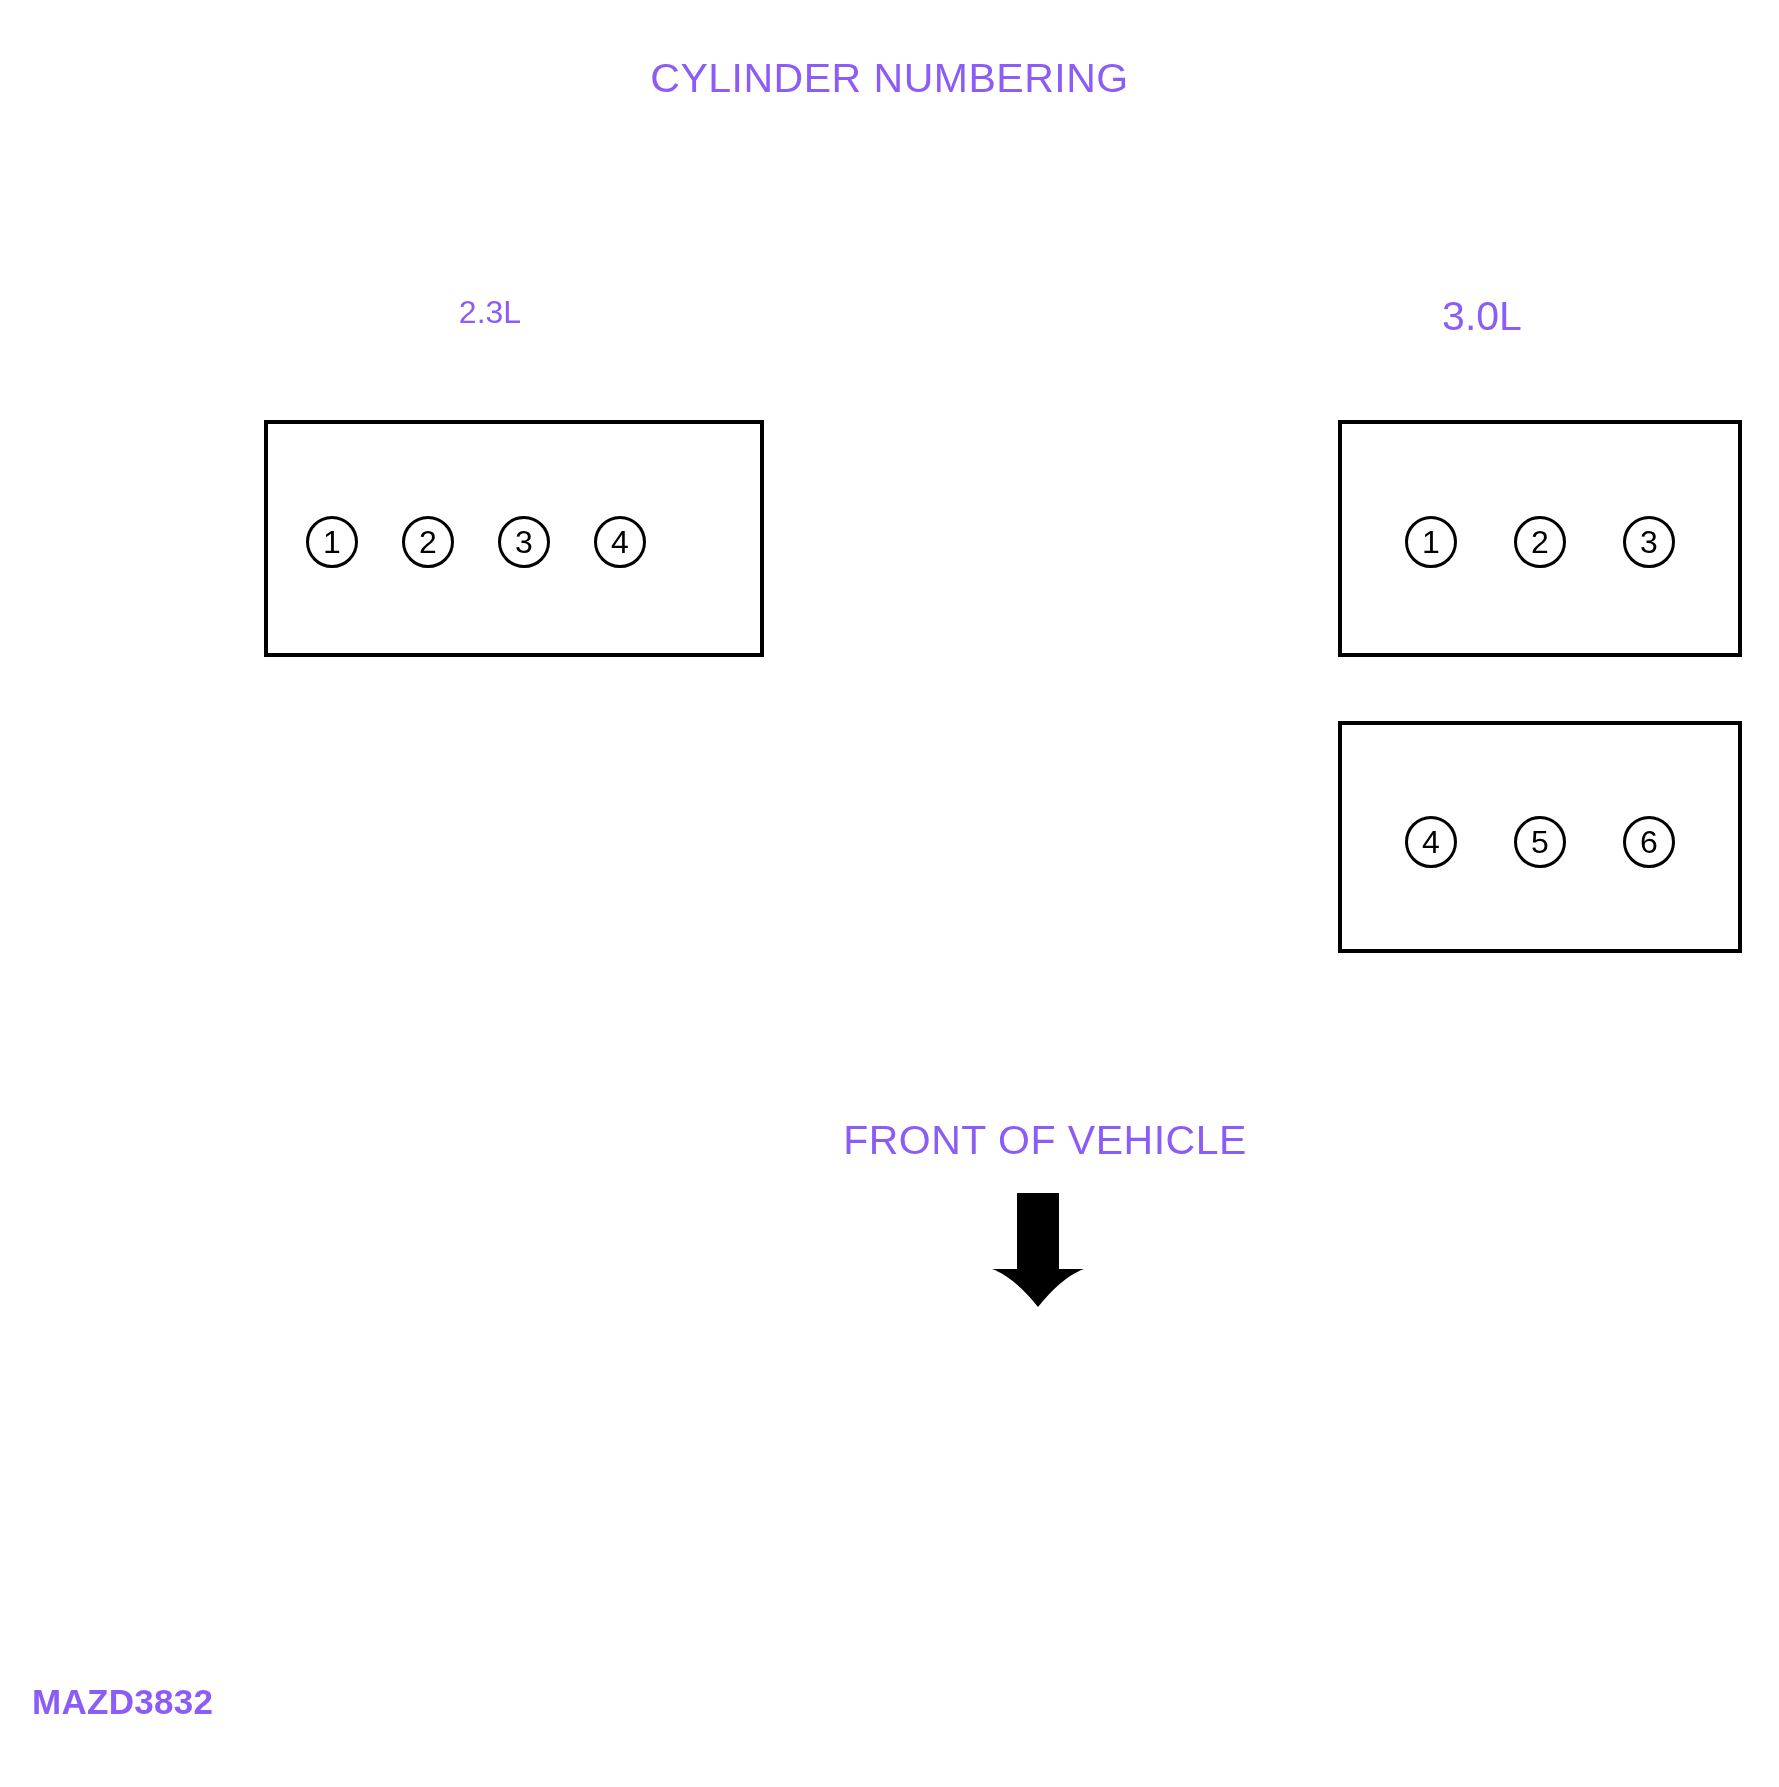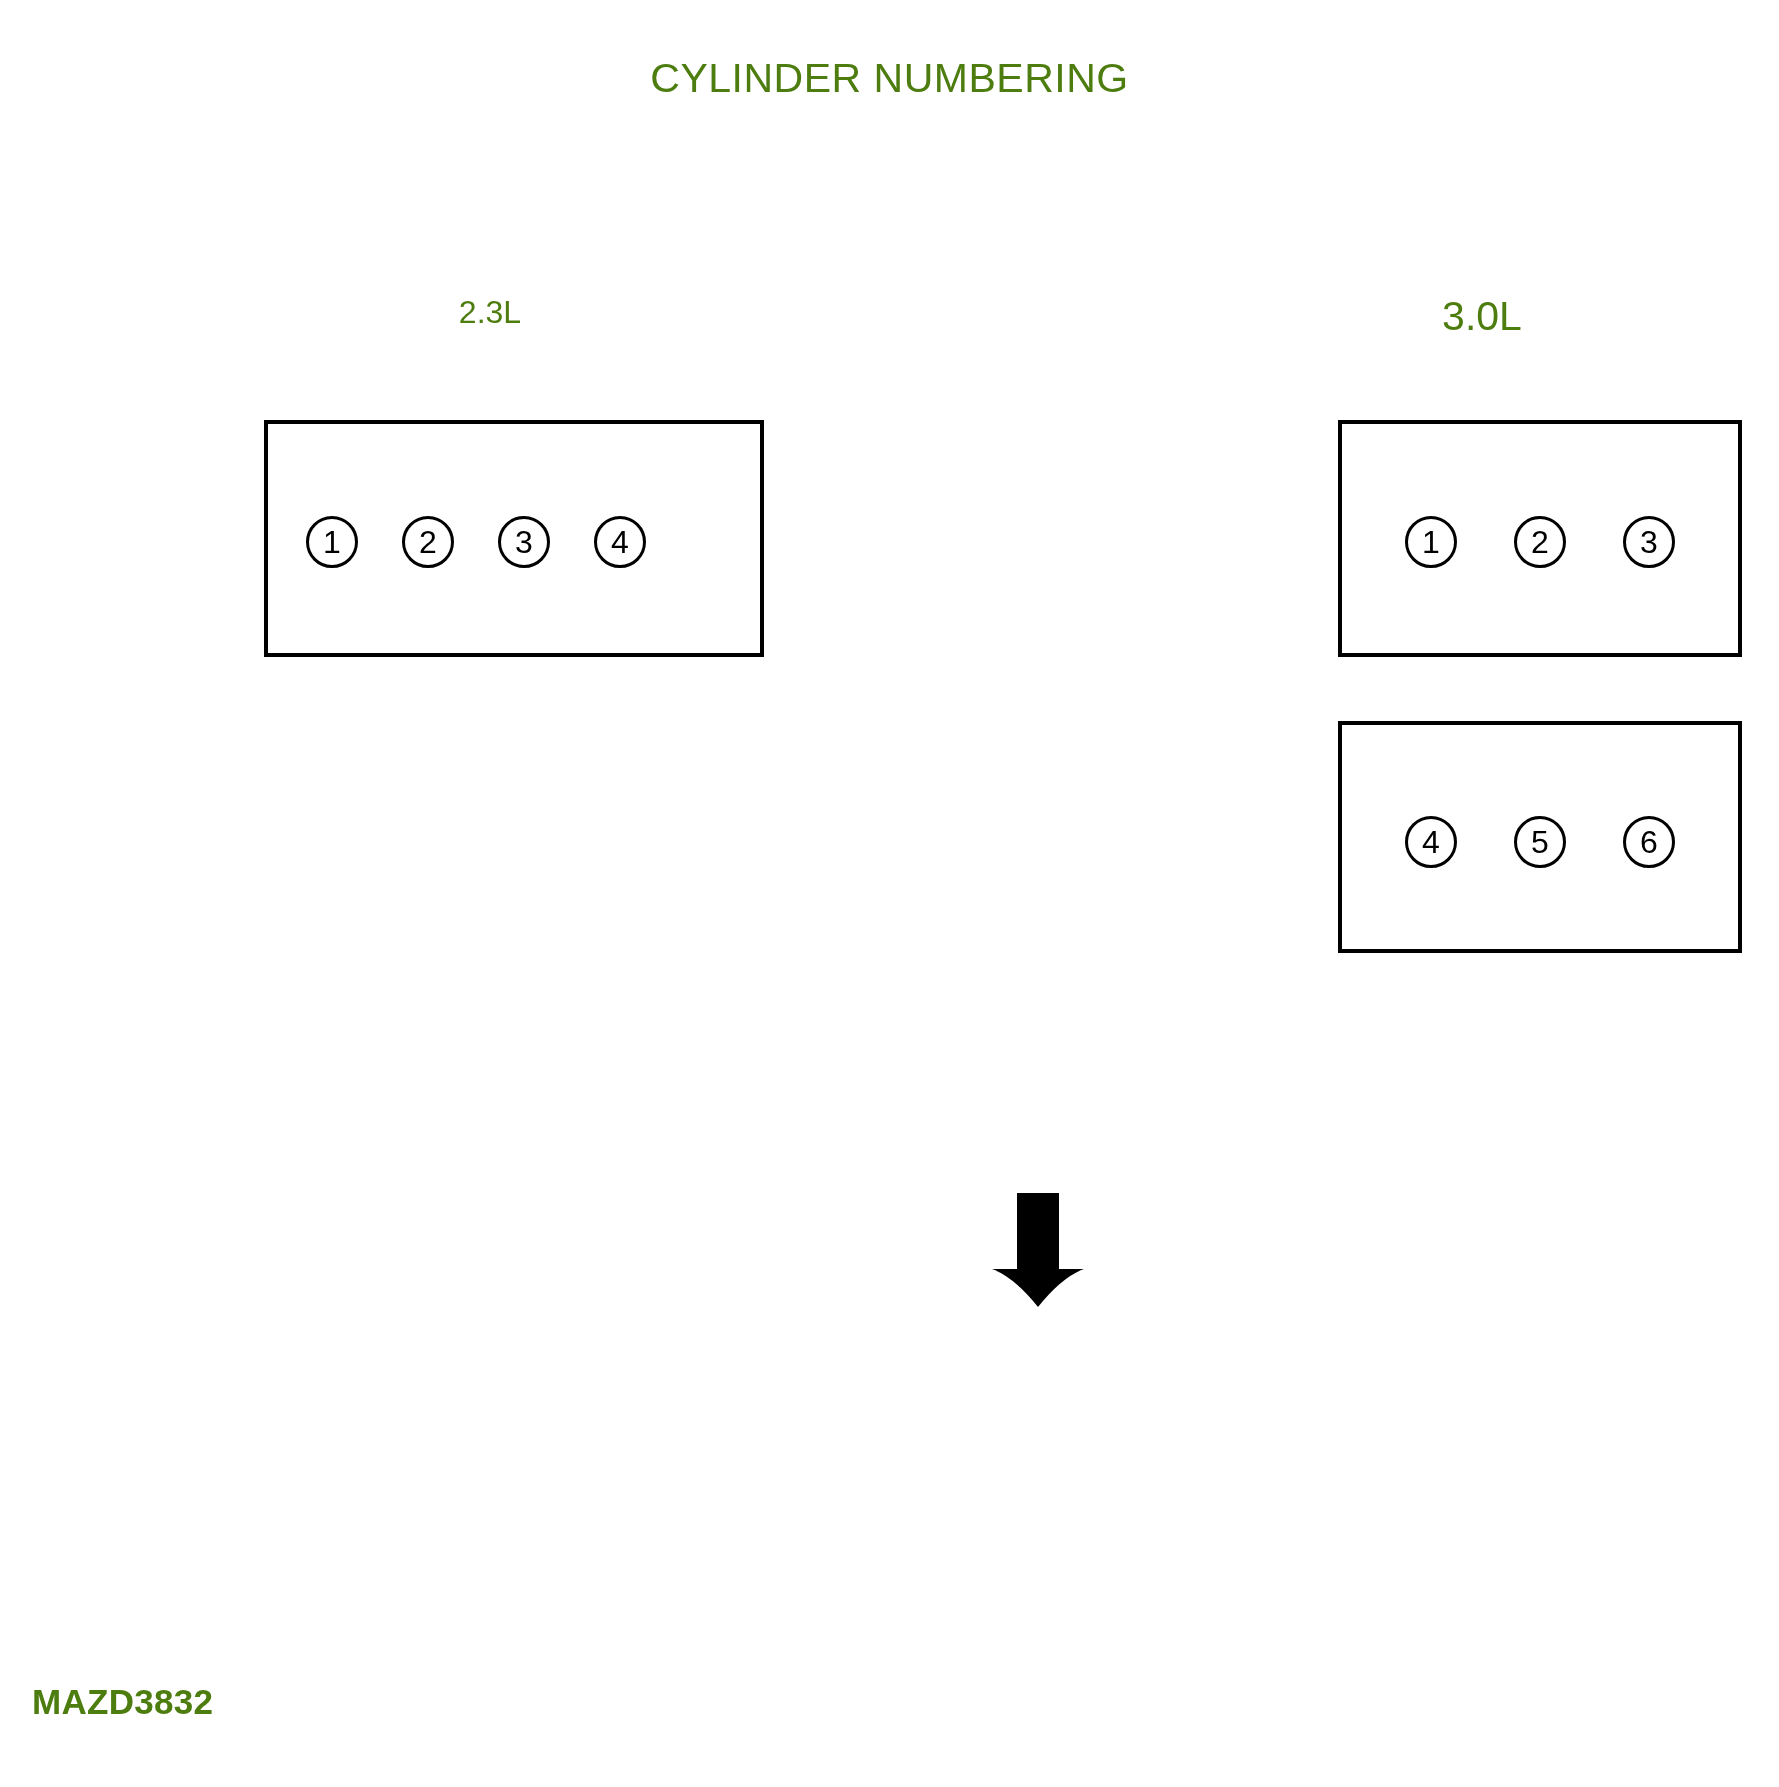--- a/index.html
+++ b/index.html
@@ -17,21 +17,21 @@
     width: 1779px;
     height: 1787px;
     background: #ffffff;
     overflow: hidden;
   }
 
   
   .txt {
     position: absolute;
     white-space: nowrap;
-    color: #4d7c0f;
+    color: #8b5cf6;
     line-height: 1;
   }
   #diagram-title {
     left: 0;
     top: 58px;
     width: 1779px;
     text-align: center;
     font-size: 41px;
     letter-spacing: 0.5px;
   }
@@ -173,20 +173,21 @@
   </div>
 
   <div class="engine-block" id="block-30l-bank-b"></div>
 
   <div class="cyl-row" id="row-30l-b">
     <div class="cyl-circle">4</div>
     <div class="cyl-circle">5</div>
     <div class="cyl-circle">6</div>
   </div>
 
+  <div class="txt" id="front-of-vehicle-label">FRONT OF VEHICLE</div>
 
   <div id="front-arrow">
     <svg viewBox="0 0 100 118" xmlns="http://www.w3.org/2000/svg" aria-hidden="true">
       <path d="M 29 0 L 71 0 L 71 76 L 96 76 Q 74 84 50 114 Q 26 84 4 76 L 29 76 Z" fill="#000000"></path>
     </svg>
   </div>
 
   <div class="txt" id="drawing-code">MAZD3832</div>
 
 </div>

